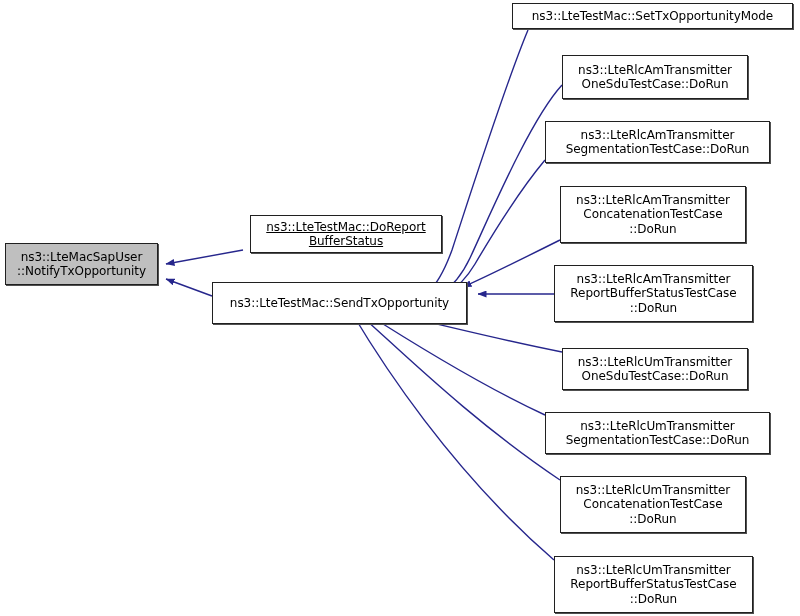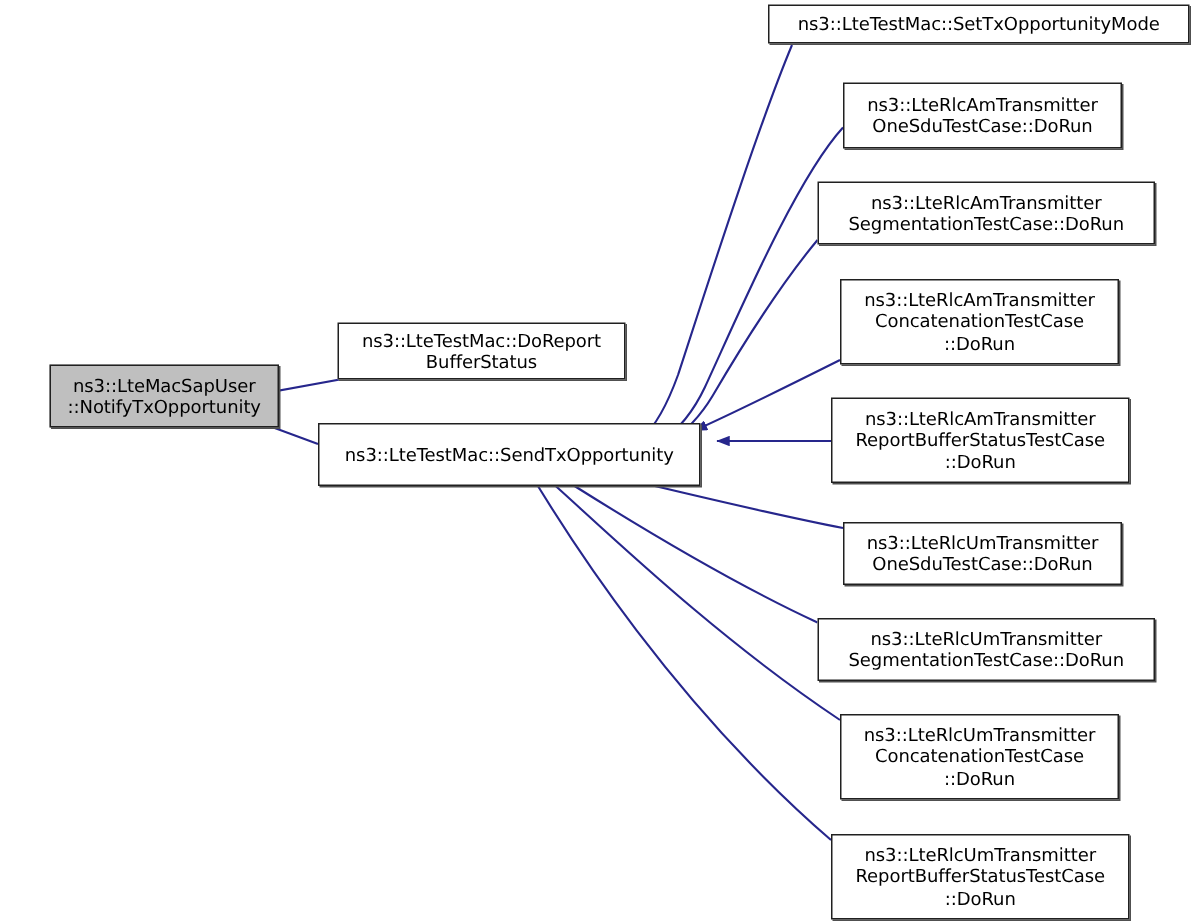--- a/index.html
+++ b/index.html
@@ -69,23 +69,23 @@
         <path d="M 560,240 C 530,255 490,275 463,287" stroke="#26268c" marker-end="url(#arrowhead)"></path>
         <path d="M 554,294 L 478,294" stroke="#26268c" marker-end="url(#arrowhead)"></path>
         <path d="M 562,352 C 500,340 420,320 366,307" stroke="#26268c" marker-end="url(#arrowhead)"></path>
         <path d="M 545,415 C 480,385 400,335 361,310" stroke="#26268c" marker-end="url(#arrowhead)"></path>
         <path d="M 560,480 C 470,420 395,345 357,312" stroke="#26268c" marker-end="url(#arrowhead)"></path>
         <path d="M 554,560 C 450,470 380,360 352,313" stroke="#26268c" marker-end="url(#arrowhead)"></path>
       </g>
   </svg>
 
   <div id="node-layer">
-      <div class="node highlight" style="left: 5px; top: 243px; width: 153px; height: 42px; margin-left: 28px;"><span class="label">ns3::LteMacSapUser
+      <div class="node highlight" style="left: 5px; top: 243px; width: 153px; height: 42px;"><span class="label">ns3::LteMacSapUser
 ::NotifyTxOpportunity</span></div>
-      <div class="node" style="left: 225px; top: 215px; width: 192px; height: 38px;"><span class="label">ns3::LteTestMac::DoReport
+      <div class="node" style="left: 250px; top: 215px; width: 192px; height: 38px; text-decoration: underline;"><span class="label">ns3::LteTestMac::DoReport
 BufferStatus</span></div>
       <div class="node" style="left: 212px; top: 282px; width: 255px; height: 42px;"><span class="label">ns3::LteTestMac::SendTxOpportunity</span></div>
       <div class="node" style="left: 512px; top: 3px; width: 281px; height: 26px;"><span class="label">ns3::LteTestMac::SetTxOpportunityMode</span></div>
       <div class="node" style="left: 562px; top: 55px; width: 186px; height: 44px;"><span class="label">ns3::LteRlcAmTransmitter
 OneSduTestCase::DoRun</span></div>
       <div class="node" style="left: 545px; top: 121px; width: 225px; height: 42px;"><span class="label">ns3::LteRlcAmTransmitter
 SegmentationTestCase::DoRun</span></div>
       <div class="node" style="left: 560px; top: 186px; width: 186px; height: 57px;"><span class="label">ns3::LteRlcAmTransmitter
 ConcatenationTestCase
 ::DoRun</span></div>

